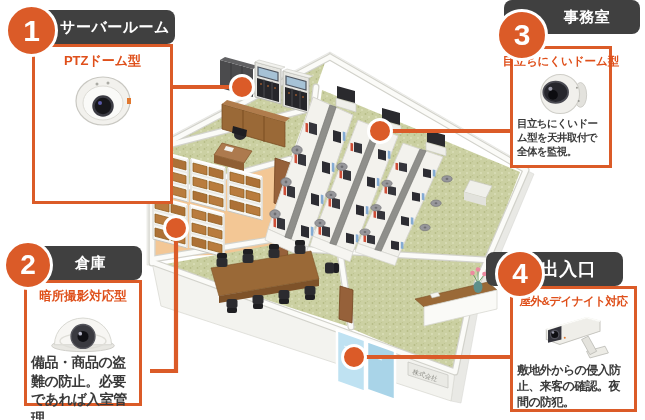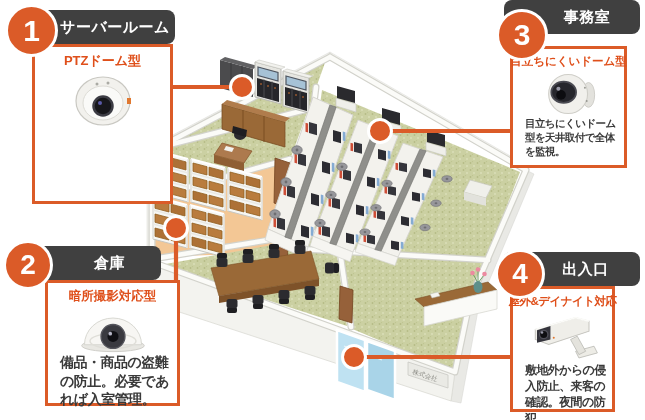--- a/index.html
+++ b/index.html
@@ -8,21 +8,21 @@
   .plan{position:absolute;left:0;top:0;width:645px;height:420px;z-index:1;}
   .num{position:absolute;border-radius:50%;background:#DB5B28;border:3px solid #fff;color:#fff;
        font-weight:bold;display:flex;align-items:center;justify-content:center;z-index:6;
        box-sizing:border-box;line-height:1;}
   .hdr{position:absolute;background:#404040;color:#fff;font-weight:bold;border-radius:8px;
        display:flex;align-items:center;justify-content:center;z-index:5;box-sizing:border-box;
        letter-spacing:0.5px;}
   .cbox{position:absolute;background:#fff;border:3px solid #DB5B28;z-index:4;box-sizing:border-box;
        display:flex;flex-direction:column;align-items:center;text-align:center;}
   .sub{color:#DF4F1A;font-weight:bold;margin-top:5px;white-space:nowrap;}
-  .desc{color:#3A3A3A;font-weight:bold;text-align:left;padding:0 4px;line-height:1.33;margin-left:8px;}
+  .desc{color:#3A3A3A;font-weight:bold;text-align:left;padding:0 4px;line-height:1.33;}
   .cam{margin:2px 0 0 0;flex:0 0 auto;}
 </style>
 </head>
 <body>
 
 <svg class="plan" viewBox="0 0 645 420">
   <defs>
     <pattern id="sp" width="7" height="7" patternUnits="userSpaceOnUse">
       <rect width="7" height="7" fill="#CBD0A2"></rect>
       <circle cx="1.5" cy="2" r="0.9" fill="#B5BC86"></circle>
@@ -241,53 +241,53 @@
     <ellipse cx="36" cy="31" rx="20" ry="17" fill="#FAFAF8" stroke="#DDDCD6" stroke-width="1"></ellipse>
     <circle cx="36" cy="34" r="9.5" fill="#17171B" stroke="#3C3C44" stroke-width="2.5"></circle>
     <circle cx="33" cy="31" r="2" fill="#5A5AA8"></circle>
     <circle cx="30" cy="12" r="1.5" fill="#AAAAA4"></circle>
       <circle cx="41" cy="11" r="1.5" fill="#AAAAA4"></circle>
     <rect x="60" y="26" width="4" height="6" fill="#E07830"></rect>
   </svg>
 </div>
 
 <div class="num" style="left:3px;top:240px;width:50px;height:50px;font-size:28px">2</div>
-<div class="hdr" style="left:32px;top:246px;width:129px;height:34px;font-size:15px;padding-left:26px">倉庫</div>
-<div class="cbox" style="left:45px;top:280px;width:135px;height:126px">
+<div class="hdr" style="left:13px;top:246px;width:129px;height:34px;font-size:15px;padding-left:26px">倉庫</div>
+<div class="cbox" style="left:24px;top:280px;width:118px;height:126px">
   <div class="sub" style="font-size:12.5px">暗所撮影対応型</div>
   <svg class="cam" width="78" height="46" viewBox="0 0 78 50">
     <ellipse cx="39" cy="42" rx="34" ry="6.5" fill="#E8E7E2" stroke="#CCCBC5" stroke-width="1"></ellipse>
     <path d="M8,41 A31,29 0 0 1 70,41 Z" fill="#F7F6F3" stroke="#D5D4CE" stroke-width="1"></path>
     <ellipse cx="39" cy="37" rx="25" ry="8" fill="none" stroke="#DFDED8" stroke-width="1.5"></ellipse>
     <circle cx="39" cy="32" r="13" fill="#3A3A40" stroke="#55555C" stroke-width="1.5"></circle>
     <circle cx="39" cy="32" r="6" fill="#101014"></circle>
     <circle cx="36" cy="29" r="2" fill="#B8B8C8"></circle>
   </svg>
   <div class="desc" style="font-size:14px;letter-spacing:-0.5px">備品・商品の盗難の防止。必要であれば入室管理。</div>
 </div>
 
 <div class="num" style="left:496px;top:9px;width:52px;height:52px;font-size:30px">3</div>
 <div class="hdr" style="left:504px;top:0;width:136px;height:34px;font-size:15px;padding-left:30px">事務室</div>
-<div class="cbox" style="left:510px;top:46px;width:117px;height:122px">
+<div class="cbox" style="left:510px;top:46px;width:102px;height:122px">
   <div class="sub" style="font-size:11.5px">目立ちにくいドーム型</div>
   <svg class="cam" width="70" height="46" viewBox="0 0 70 52">
     <ellipse cx="57" cy="27" rx="7" ry="14" fill="#E3E2DD" stroke="#CCCBC5" stroke-width="1"></ellipse>
     <circle cx="34" cy="26" r="22" fill="#F1F0EC" stroke="#CFCEC8" stroke-width="1.2"></circle>
     <ellipse cx="29" cy="24" rx="14" ry="12" fill="#26262C" stroke="#4A4A52" stroke-width="2"></ellipse>
     <circle cx="26" cy="27" r="5.5" fill="#0C0C10"></circle>
     <circle cx="23" cy="20" r="2.3" fill="#9A9AA8"></circle>
     <circle cx="53" cy="19" r="1.1" fill="#999993"></circle>
       <circle cx="55" cy="34" r="1.1" fill="#999993"></circle>
   </svg>
   <div class="desc" style="font-size:10.5px;letter-spacing:-0.6px">目立ちにくいドーム型を天井取付で全体を監視。</div>
 </div>
 
 <div class="num" style="left:495px;top:249px;width:50px;height:50px;font-size:28px">4</div>
-<div class="hdr" style="left:503px;top:252px;width:137px;height:34px;font-size:15px;padding-left:28px">出入口</div>
-<div class="cbox" style="left:510px;top:286px;width:105px;height:126px">
+<div class="hdr" style="left:486px;top:252px;width:137px;height:34px;font-size:18px;padding-left:28px">出入口</div>
+<div class="cbox" style="left:510px;top:286px;width:127px;height:126px">
   <div class="sub" style="font-size:11.5px;letter-spacing:-0.5px">屋外&amp;デイナイト対応</div>
   <svg class="cam" width="86" height="52" viewBox="0 0 86 62">
     <path d="M58,48 L80,42 L84,50 L62,56 Z" fill="#EDECE6" stroke="#BBBBB5" stroke-width="1"></path>
     <path d="M52,34 L60,30 L70,48 L62,52 Z" fill="#E4E3DD" stroke="#BBBBB5" stroke-width="1"></path>
     <path d="M10,22 L58,8 L74,12 L74,24 L26,40 L10,34 Z" fill="#EFEEE9" stroke="#C5C4BE" stroke-width="1.2"></path>
     <path d="M10,22 L58,8 L74,12" fill="none" stroke="#FBFBF8" stroke-width="2"></path>
     <path d="M12,23 L28,18 L28,34 L12,38 Z" fill="#34343C"></path>
     <circle cx="20" cy="28" r="5" fill="#0E0E12" stroke="#50505A" stroke-width="1.5"></circle>
     <circle cx="18" cy="25.5" r="1.5" fill="#9898A8"></circle>
     <circle cx="32" cy="32" r="1.2" fill="#E07830"></circle>

